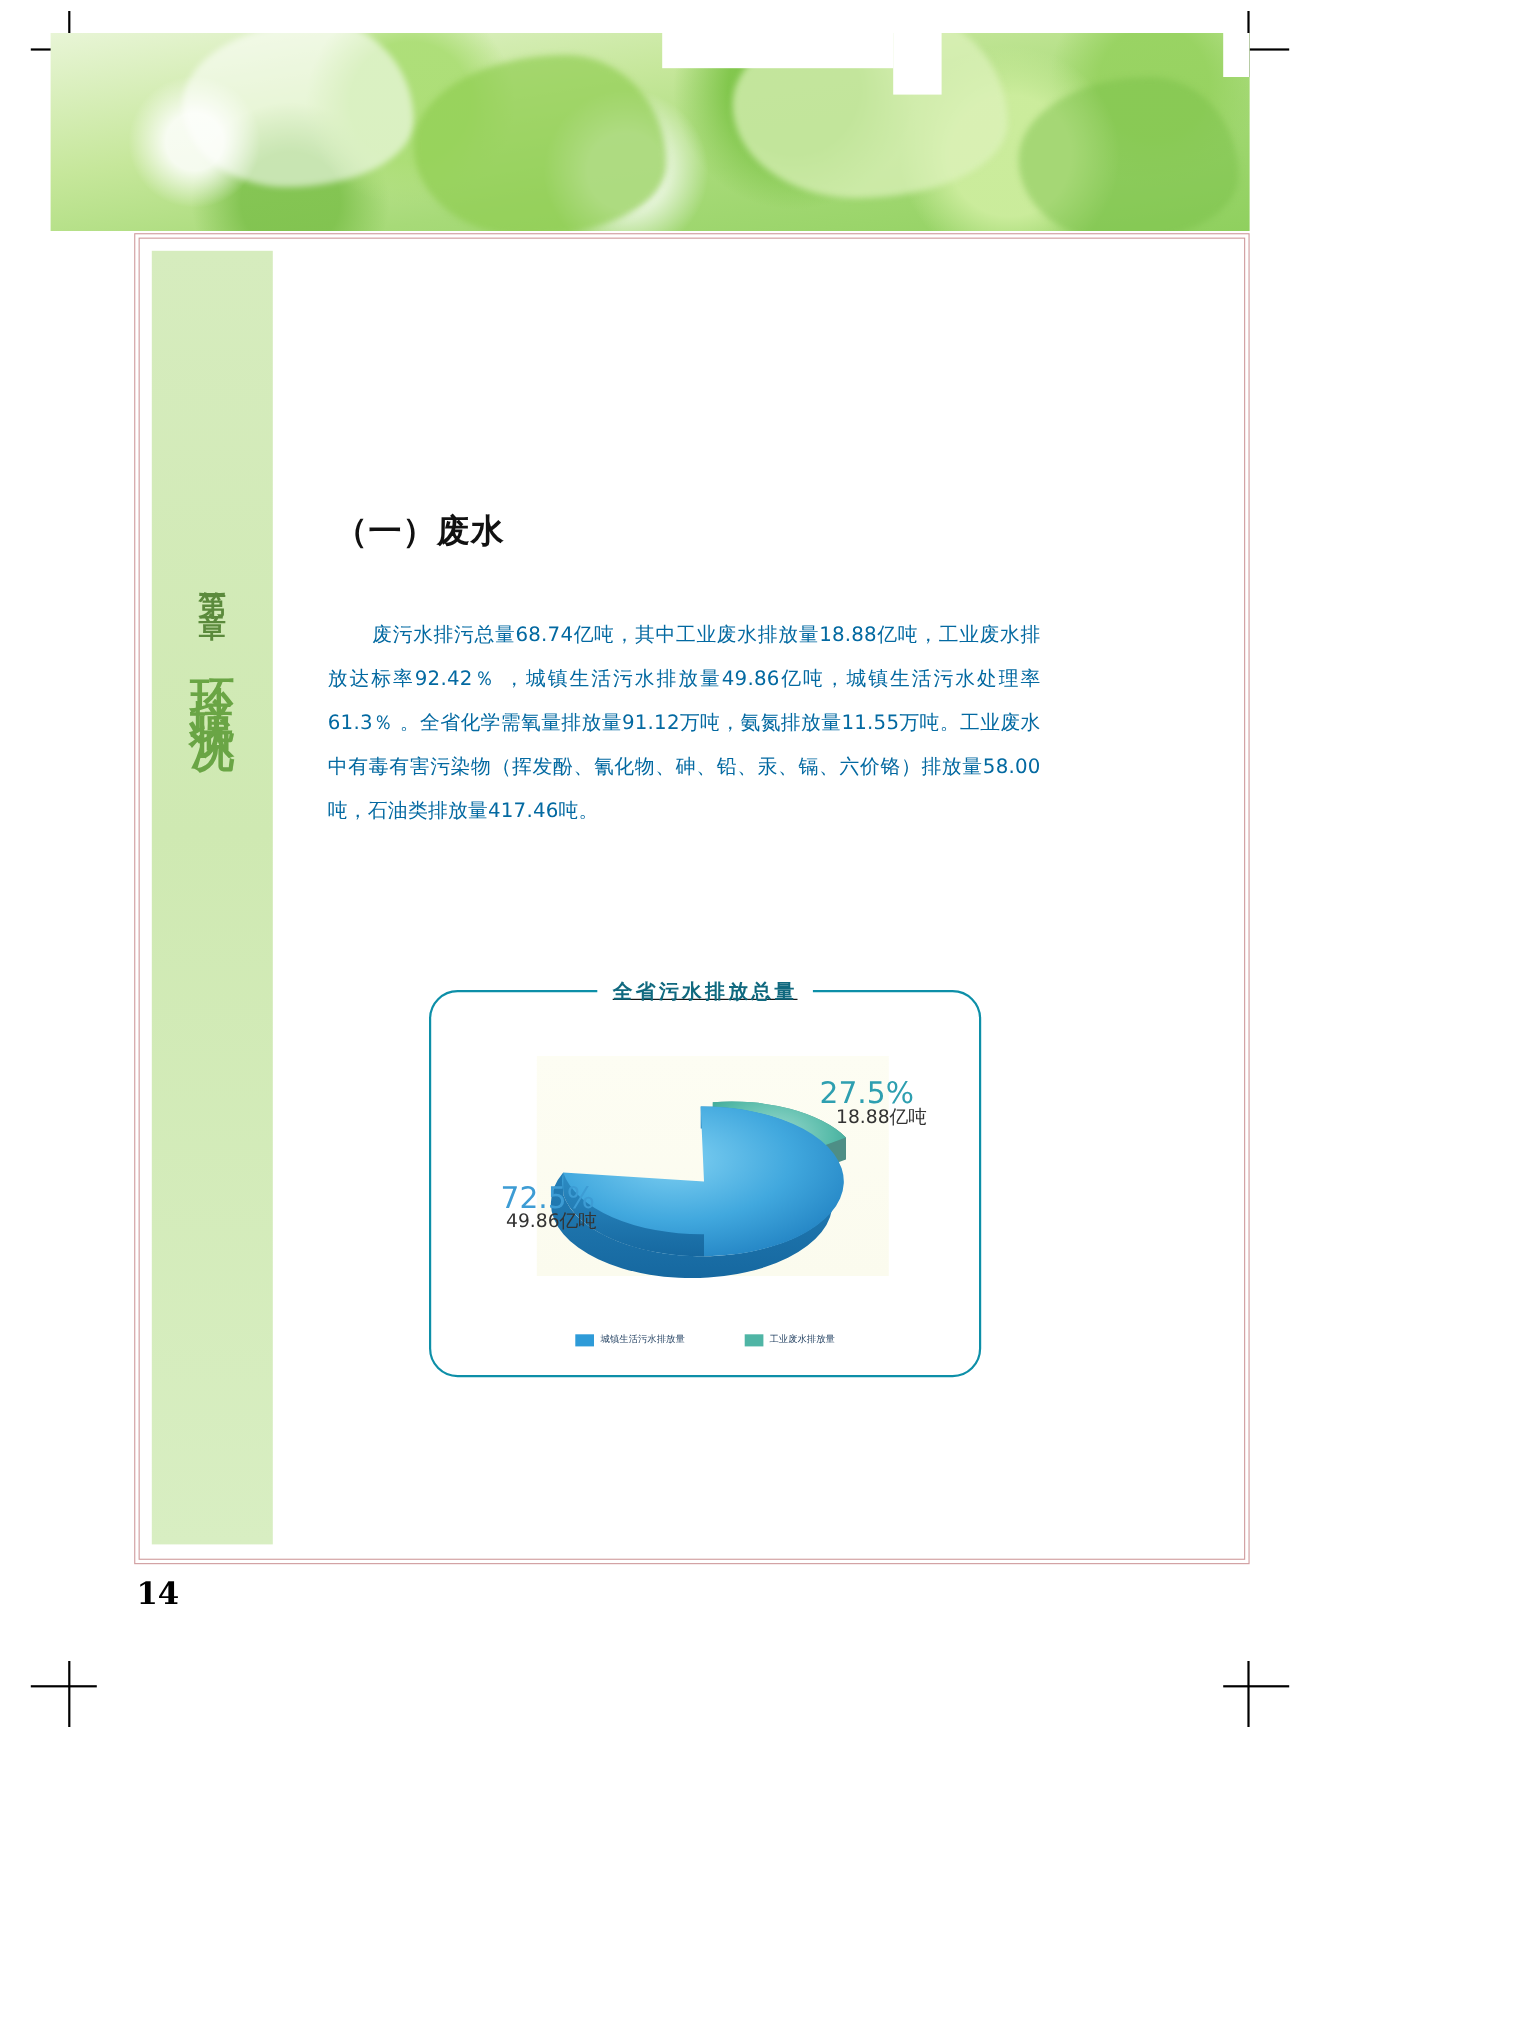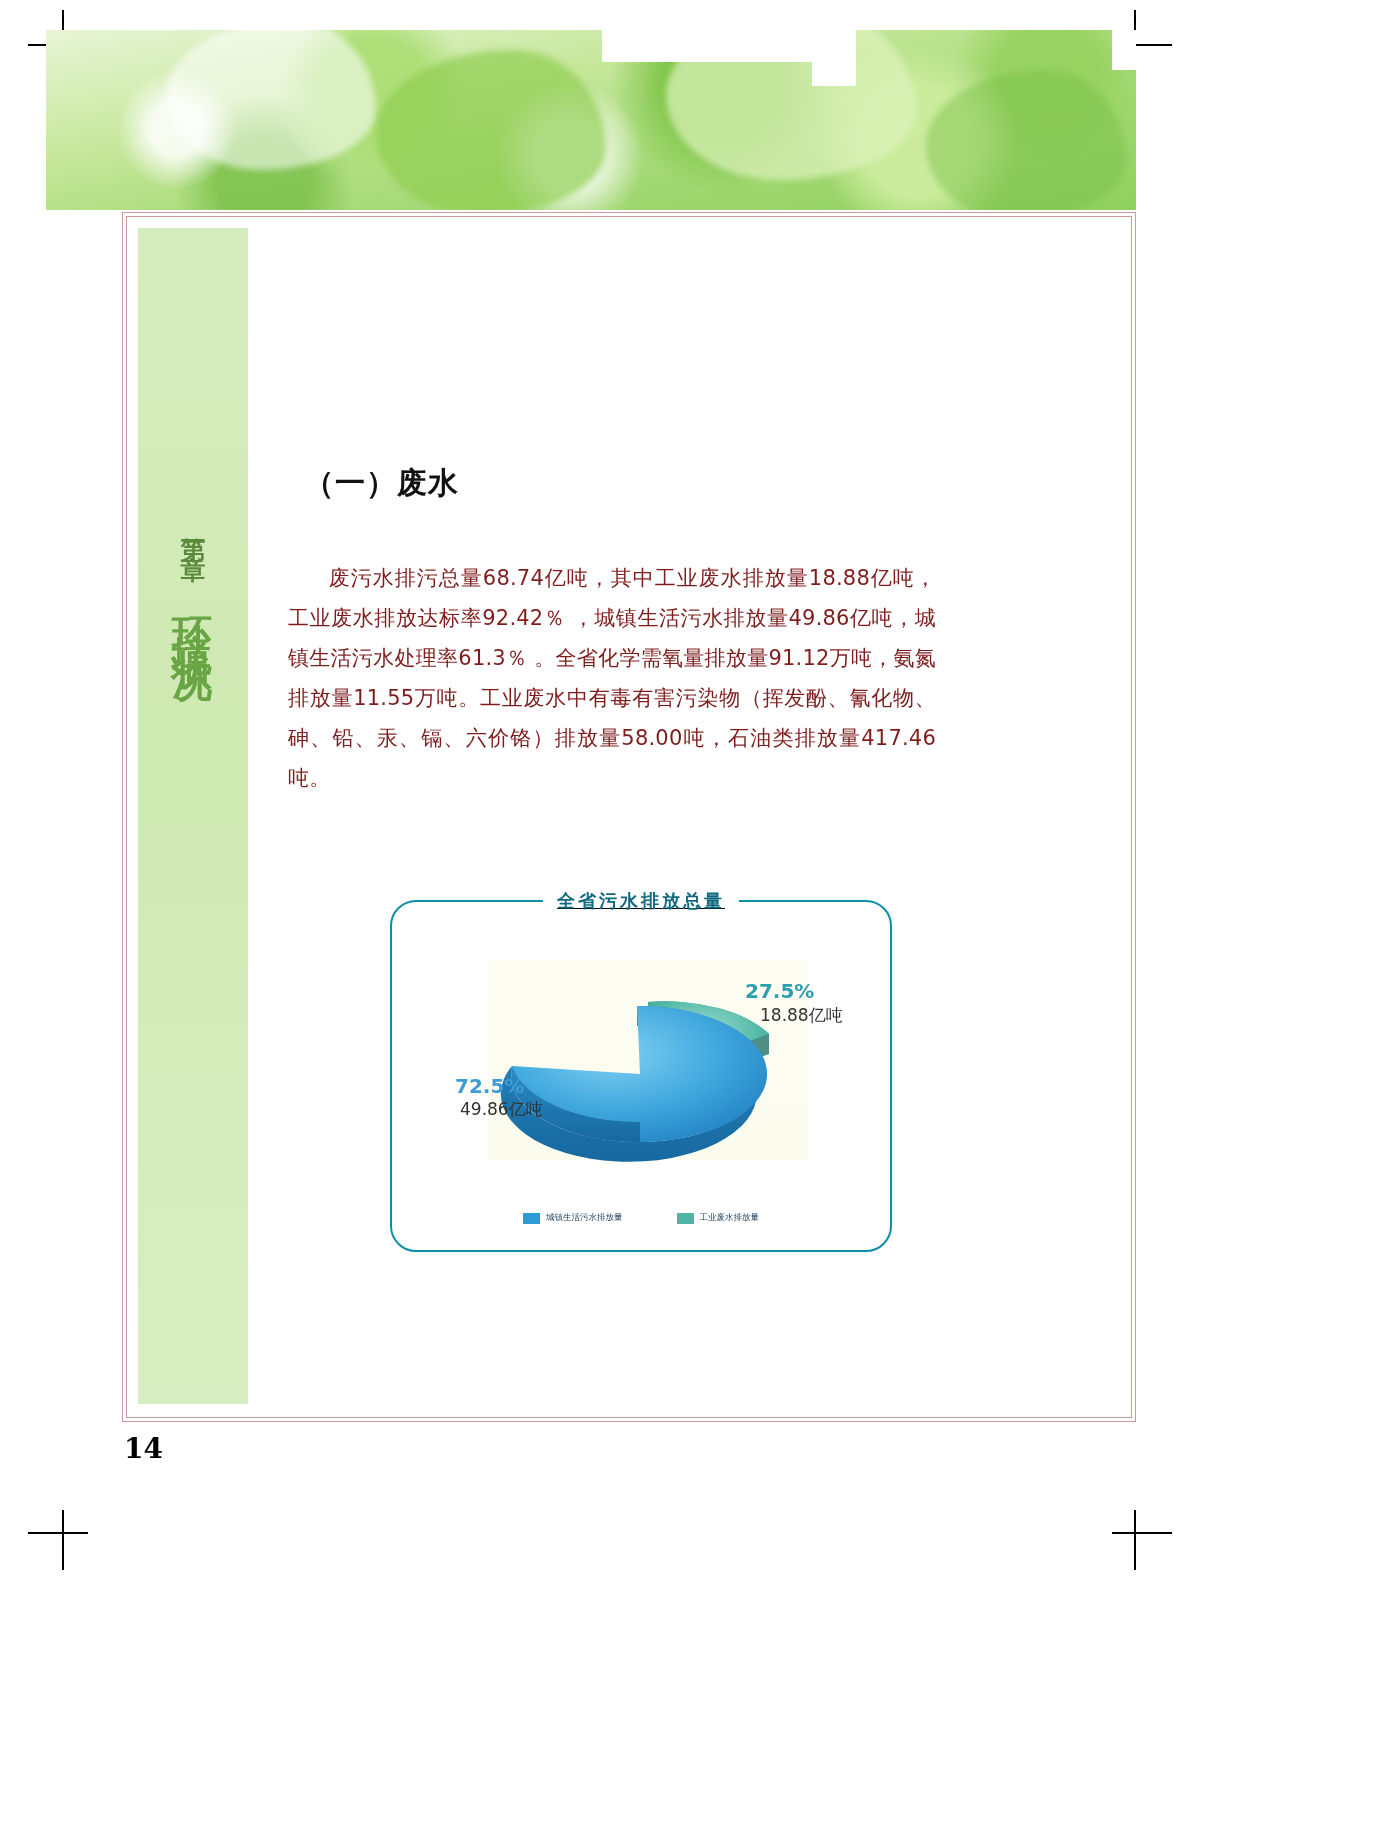--- a/index.html
+++ b/index.html
@@ -80,22 +80,22 @@
   .sec-heading{
     font-family:"DejaVu Serif","Liberation Serif",serif;
     font-weight:bold;font-size:36px;color:#64b354;letter-spacing:2px;
     margin:0;padding-top:14px;
   }
   .sub-heading{
     font-size:30px;color:#111;margin:18px;padding-top:55px;letter-spacing:1px;
     font-family:"DejaVu Sans","Liberation Sans",sans-serif;
   }
   .body-par{
-    margin:2px;padding-top:36px;width:648px;
-    font-size:21px;line-height:40px;color:#7f1d1d;text-align:justify;
+    margin:12px;padding-top:36px;width:648px;
+    font-size:18px;line-height:40px;color:#0369a1;text-align:justify;
     letter-spacing:.2px;
   }
   .body-par .indent{display:inline-block;width:40px;}
 
   
   .chart-card{
     position:absolute;left:390px;top:900px;width:498px;height:348px;
     border:2.5px solid #0d8fa8;border-radius:26px;background:#ffffff;
   }
   .chart-title-wrap{
@@ -106,21 +106,21 @@
     font-family:"DejaVu Serif","Liberation Serif",serif;
     font-weight:bold;font-size:18px;color:#10697f;letter-spacing:3px;white-space:nowrap;
   }
   .plot{
     position:absolute;left:96px;top:58px;width:320px;height:200px;
     background:linear-gradient(180deg,#fdfdf3 0%,#fbfbee 100%);
   }
   .pie-wrap{position:absolute;left:20px;top:72px;width:460px;height:190px;}
 
   .pct-big{
-    position:absolute;font-weight:bold;font-size:20px;color:#2e9fb0;
+    position:absolute;font-weight:normal;font-size:27px;color:#2e9fb0;
   }
   .pct-sub{
     position:absolute;font-size:17px;color:#333;
   }
   .pct-big.left{left:43px;top:100px;color:#3d9cd4;}
   .pct-sub.left{left:48px;top:124px;}
   .pct-big.right{left:333px;top:5px;}
   .pct-sub.right{left:348px;top:30px;}
 
   .legend{

